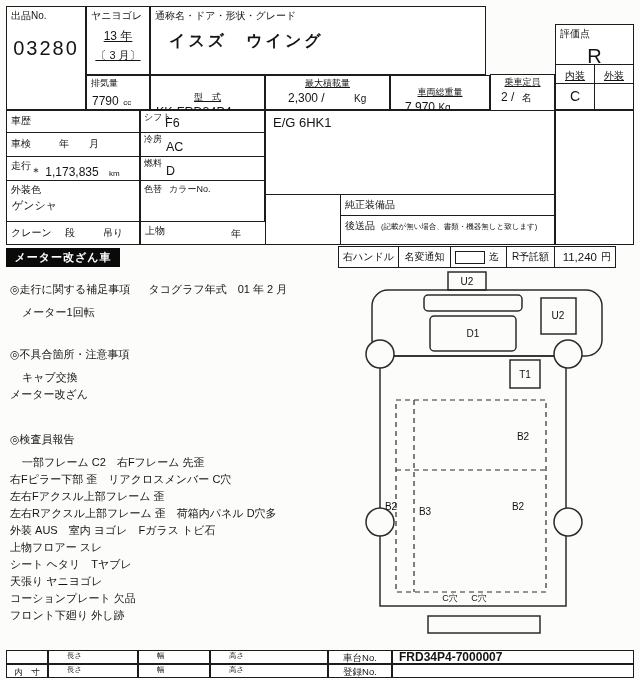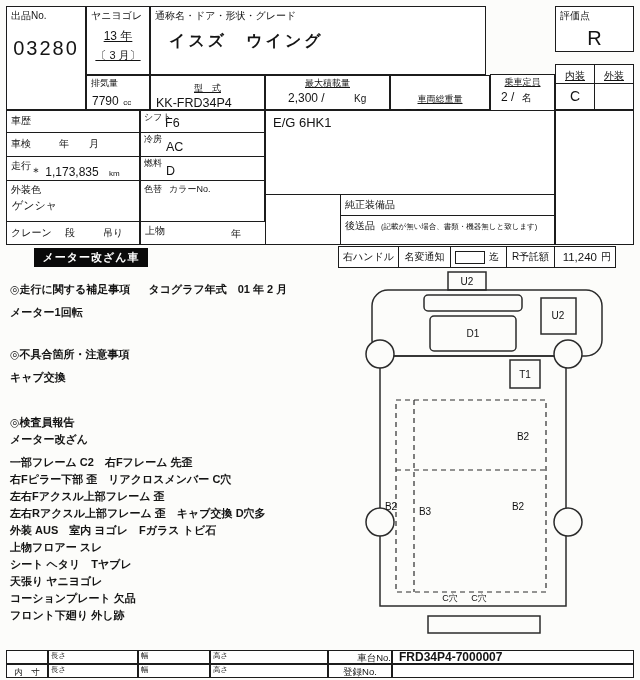--- a/index.html
+++ b/index.html
@@ -14,28 +14,28 @@
   .nob  { position:absolute; }
   .lbl  { font-size:10px; line-height:1.1; }
   .lbl-s{ font-size:9px;  line-height:1.1; }
   .pad  { padding:3px 0 0 4px; }
   .ctr  { text-align:center;text-decoration:underline; }
   .lot-num { font-size:20px; letter-spacing:2px; text-align:center; margin-top:16px; }
   .big-name { font-size:16px; font-weight:bold; letter-spacing:3px; margin:10px 0 0 18px; }
   .score-r { font-size:20px; text-align:center; margin-top:6px; }
   .grade-c { font-size:14px; text-align:center; padding-top:4px; }
   .badge { position:absolute; background:#0a0a0a; color:#fff; font-size:11px; font-weight:bold;
-           display:flex; align-items:center; justify-content:center; letter-spacing:1px;margin-left:28px; }
+           display:flex; align-items:center; justify-content:center; letter-spacing:1px; }
   .band { position:absolute; display:flex; border:1px solid #1c1c1c; background:#fff; align-items:stretch; }
   .band > div { display:flex; align-items:center; font-size:10px; }
   .band .sep { border-right:1px solid #1c1c1c; }
-  .notes { position:absolute; font-size:11px; line-height:17px; white-space:nowrap;font-weight:bold; }
-  .notes .gap1 { margin-top:6px; }
+  .notes { position:absolute; font-size:11px; line-height:17px; white-space:nowrap; }
+  .notes .gap1 { margin-top:6px;margin-left:12px; }
   .notes .sechead { }
-  .mini { font-size:7.5px; line-height:1; padding:1px 0 0 2px; }
+  .mini { font-size:7.5px; line-height:1; padding:1px 0 0 18px; }
   .tiny-unit { font-size:8px; }
 </style>
 </head>
 <body>
 
 <div id="sheet">
 
   <div class="cell" style="left:6px;top:6px;width:80px;height:104px">
     <div class="lbl pad">出品No.</div>
     <div class="lot-num">03280</div>
@@ -54,49 +54,49 @@
 
   <div class="cell" style="left:86px;top:75px;width:64px;height:35px">
     <div class="lbl-s pad">排気量</div>
     <div style="padding:2px 0 0 5px">
       <span style="font-size:12px">7790</span>
       <span class="tiny-unit">cc</span>
     </div>
   </div>
 
   <div class="cell" style="left:150px;top:75px;width:115px;height:35px">
-    <div class="lbl-s ctr" style="padding-top:8px">型　式</div>
+    <div class="lbl-s ctr" style="padding-top:17px">型　式</div>
     <div style="font-size:12.5px;padding:2px 0 0 5px">KK-FRD34P4</div>
   </div>
 
   <div class="cell" style="left:265px;top:75px;width:125px;height:35px">
     <div class="lbl-s ctr" style="padding-top:3px">最大積載量</div>
     <div style="font-size:12px;padding:2px 0 0 22px">
       <span>2,300 /</span>
       <span style="margin-left:26px;font-size:10px">Kg</span>
     </div>
   </div>
 
   <div class="cell" style="left:390px;top:75px;width:100px;height:35px">
-    <div class="lbl-s ctr" style="padding-top:19px">車両総重量</div>
+    <div class="lbl-s ctr" style="padding-top:12px">車両総重量</div>
     <div style="font-size:12px;padding:2px 0 0 14px">
       <span>7,970</span>
       <span style="font-size:10px">Kg</span>
     </div>
   </div>
 
   <div class="cell" style="left:490px;top:74px;width:65px;height:47px">
     <div class="lbl-s ctr" style="padding-top:3px">乗車定員</div>
     <div style="font-size:12px;padding:2px 0 0 10px">
       <span>2 /</span>
       <span style="font-size:10px;margin-left:4px">名</span>
     </div>
   </div>
 
-  <div class="cell" style="left:555px;top:6px;width:79px;height:46px">
+  <div class="cell" style="left:555px;top:24px;width:79px;height:46px">
     <div class="lbl pad">評価点</div>
     <div class="score-r">R</div>
   </div>
   <div class="cell ctr" style="left:555px;top:64px;width:40px;height:20px;font-size:10px;padding-top:4px">内装</div>
   <div class="cell ctr" style="left:594px;top:64px;width:40px;height:20px;font-size:10px;padding-top:4px">外装</div>
   <div class="cell grade-c" style="left:555px;top:83px;width:40px;height:27px">C</div>
   <div class="cell" style="left:594px;top:83px;width:40px;height:27px"></div>
 
   <div class="cell" style="left:6px;top:110px;width:134px;height:23px">
     <span class="lbl nob" style="left:4px;top:4px">車歴</span>
@@ -178,27 +178,27 @@
 
   <div class="notes" style="left:10px;top:281px;width:346px">
     <div style="display:flex">
       <span class="sechead">◎走行に関する補足事項</span>
       <span style="margin-left:18px">タコグラフ年式　01 年 2 月</span>
     </div>
     <div class="gap1">メーター1回転</div>
 
     <div style="margin-top:25px">◎不具合箇所・注意事項</div>
     <div class="gap1">キャブ交換</div>
+    <div>メーター改ざん</div>
+
     <div style="margin-top:28px">◎検査員報告</div>
-
-    <div>メーター改ざん</div>
     <div class="gap1">一部フレーム C2　右Fフレーム 先歪</div>
     <div>右Fピラー下部 歪　リアクロスメンバー C穴</div>
     <div>左右Fアクスル上部フレーム 歪</div>
-    <div>左右Rアクスル上部フレーム 歪　キャブ交換 D穴多</div>
+    <div>左右Rアクスル上部フレーム 歪　荷箱内パネル D穴多</div>
     <div>外装 AUS　室内 ヨゴレ　Fガラス トビ石</div>
     <div>上物フロアー スレ</div>
     <div>シート ヘタリ　Tヤブレ</div>
     <div>天張り ヤニヨゴレ</div>
     <div>コーションプレート 欠品</div>
     <div>フロント下廻り 外し跡</div>
   </div>
 
   <svg style="position:absolute;left:358px;top:268px" width="262" height="382" viewBox="0 0 262 382">
     <g fill="none" stroke="#2b2b2b" stroke-width="1.5">
@@ -239,21 +239,21 @@
   <div class="cell" style="left:6px;top:650px;width:42px;height:14px"></div>
   <div class="cell" style="left:48px;top:650px;width:90px;height:14px">
     <div class="mini">長さ</div>
   </div>
   <div class="cell" style="left:138px;top:650px;width:72px;height:14px">
     <div class="mini">幅</div>
   </div>
   <div class="cell" style="left:210px;top:650px;width:118px;height:14px">
     <div class="mini">高さ</div>
   </div>
-  <div class="cell" style="left:328px;top:650px;width:64px;height:14px;font-size:9.5px;text-align:right;padding-top:1px">車台No.</div>
+  <div class="cell" style="left:328px;top:650px;width:64px;height:14px;font-size:9.5px;text-align:center;padding-top:1px">車台No.</div>
   <div class="cell" style="left:392px;top:650px;width:242px;height:14px;font-size:12px;font-weight:bold;padding:0 0 0 6px;line-height:13px">FRD34P4-7000007</div>
 
   <div class="cell" style="left:6px;top:664px;width:42px;height:14px;font-size:8.5px;text-align:center;padding-top:2px">内　寸</div>
   <div class="cell" style="left:48px;top:664px;width:90px;height:14px">
     <div class="mini">長さ</div>
   </div>
   <div class="cell" style="left:138px;top:664px;width:72px;height:14px">
     <div class="mini">幅</div>
   </div>
   <div class="cell" style="left:210px;top:664px;width:118px;height:14px">

